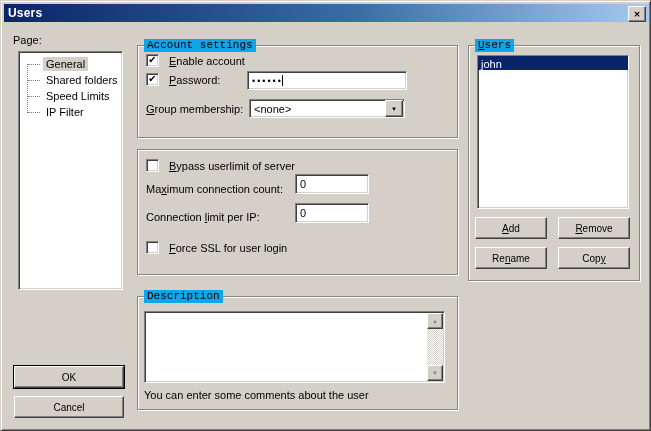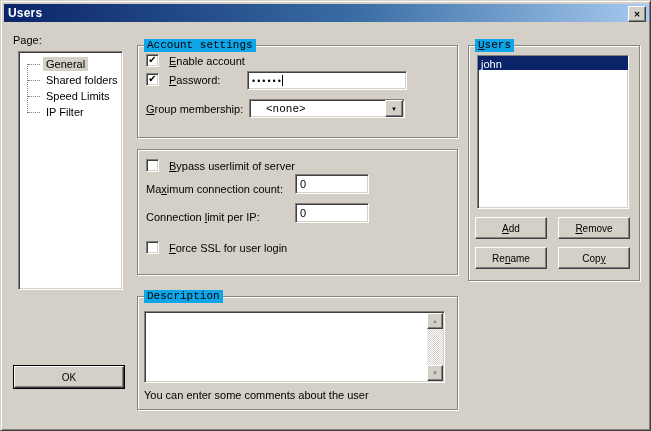--- a/index.html
+++ b/index.html
@@ -73,21 +73,21 @@
   
   .field {
     position:absolute; box-sizing:border-box; display:flex; align-items:center;
     padding-left:4px; font-size:11px;
   }
   .pw-dots { font-size:9px; letter-spacing:2px; margin-top:1px; }
   .caret { display:inline-block; width:1px; height:11px; background:#000; margin-left:-1px; }
 
   
   .combo { position:absolute; box-sizing:border-box; display:flex; align-items:center; }
-  .combo .combo-value { flex:1; padding-left:16px;font-family:Liberation Mono, monospace; }
+  .combo .combo-value { flex:1; padding-left:4px; }
   .combo .combo-btn {
     width:16px; height:15px; margin-right:1px; display:flex; align-items:center; justify-content:center;
     font-size:6px; color:#000;
   }
 
   
   .btn {
     position:absolute; box-sizing:border-box; display:flex; align-items:center; justify-content:center;
     font-size:10px; cursor:default;
   }
@@ -228,14 +228,17 @@
       <span><span>Re</span><u>n</u><span>ame</span></span>
     </div>
     <div class="btn raised" style="left:89px; top:201px; width:72px; height:22px;">
       <span><span>Cop</span><u>y</u><span></span></span>
     </div>
   </div>
 
   <div class="btn raised btn-default" style="left:13px; top:365px; width:110px; height:22px;">
     <span>OK</span>
   </div>
+  <div class="btn raised" style="left:13px; top:395px; width:110px; height:22px;">
+    <span>Cancel</span>
+  </div>
 
 </div>
 
 </body></html>

